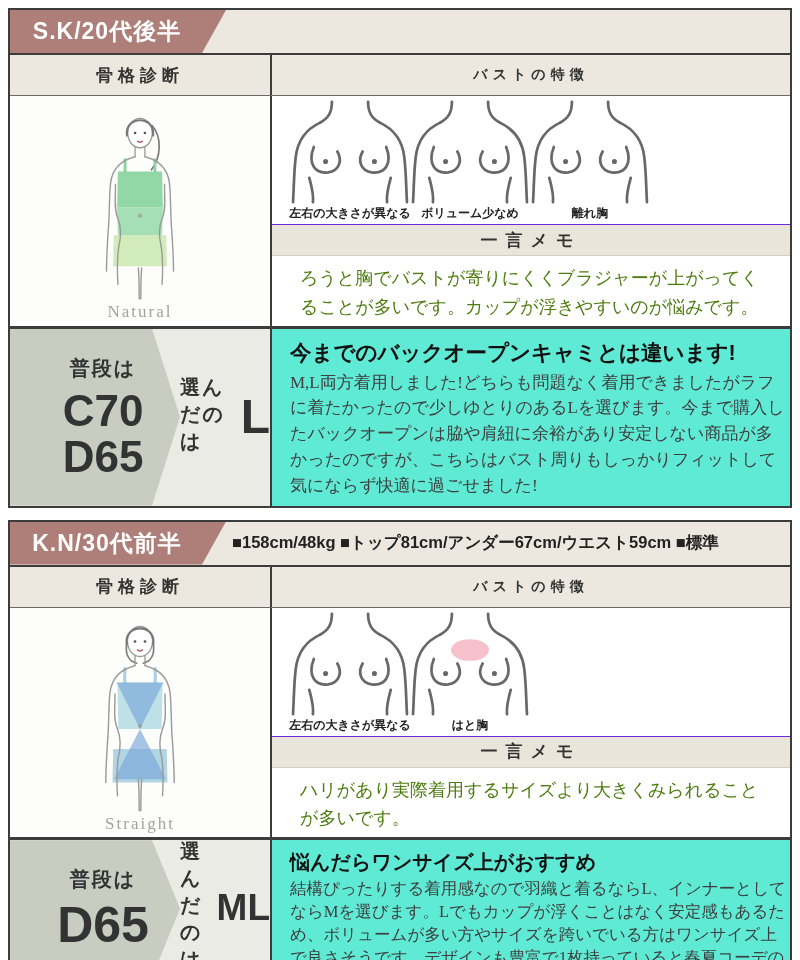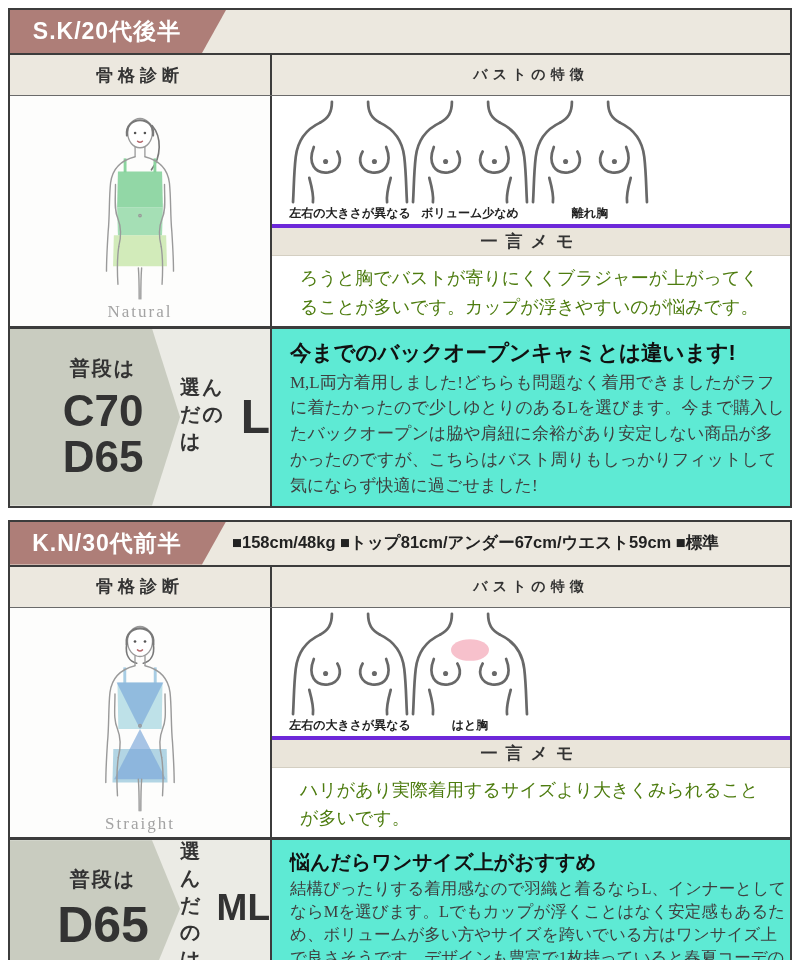--- a/index.html
+++ b/index.html
@@ -30,21 +30,21 @@
   .cell-skeleton { width:262px; border-right:2px solid #3c3c3c; background:#fdfdfc;
                    display:flex; flex-direction:column; align-items:center; justify-content:flex-end;
                    padding-bottom:4px; }
   .type-label { font-family:"Liberation Serif","DejaVu Serif",serif; font-size:17px; color:#a3a3a3;
                 letter-spacing:2px; line-height:1.1; }
   .cell-bust { flex:1; display:flex; flex-direction:column; background:#fff; }
   .busts { display:flex; align-items:flex-end; padding:4px 0 2px 10px; background:#fff; }
   .bust { display:flex; flex-direction:column; align-items:center; }
   .bust + .bust { margin-left:-16px; }
   .bust-label { font-size:12px; font-weight:bold; color:#222; white-space:nowrap; margin-top:1px; }
-  .memo-head { height:32px; background:#eae5da; border-top:4px solid #6d28d9; border-bottom:1px solid #d4cfc2;
+  .memo-head { height:32px; background:#eae5da; border-top:1px solid #6d28d9; border-bottom:1px solid #d4cfc2;
                display:flex; align-items:center; justify-content:center; font-size:17px; font-weight:bold;
                letter-spacing:8px; color:#333; }
   .memo-body { flex:1; background:#fff; padding:8px 26px 4px 28px; font-size:18px; line-height:1.6;
                color:#4d7c0f; }
 
   
   .bottom-row { display:flex; border-top:3px solid #3c3c3c; }
   .size-widget { width:262px; border-right:2px solid #3c3c3c; background:#ebebe5; position:relative; }
   .size-usual { position:absolute; left:0; top:0; bottom:0; width:170px; background:#c9ccc0;
                 clip-path:polygon(0 0,142px 0,170px 50%,142px 100%,0 100%); }

